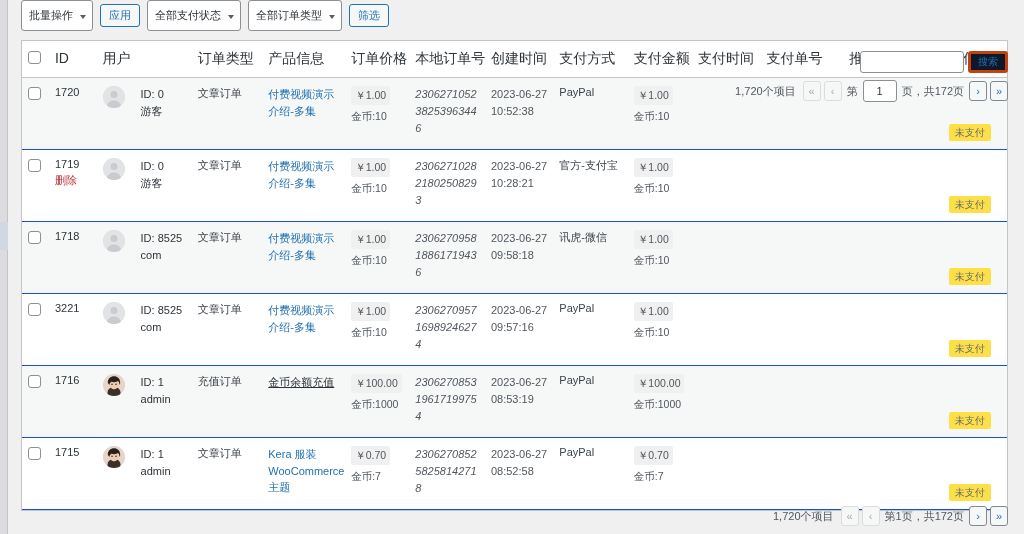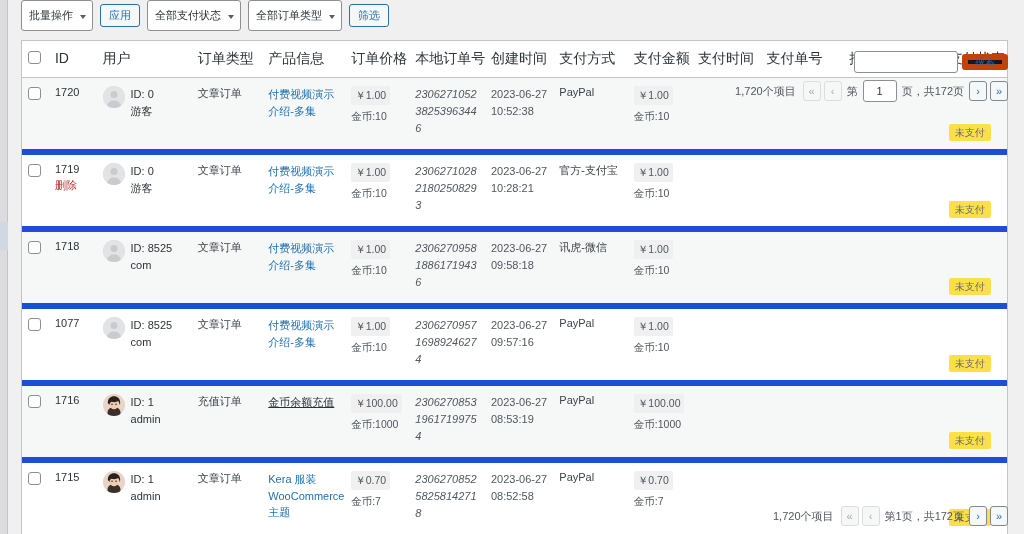--- a/index.html
+++ b/index.html
@@ -62,22 +62,22 @@
   
   .search-row {
     position: absolute; right: 16px; top: 51px;
     display: flex; align-items: center; gap: 4px;
   }
   .search-input {
     width: 104px; height: 22px;
     border: 1px solid #8c8f94; border-radius: 3px; background: #fff;
   }
   .search-btn {
-    height: 16px; line-height: 20px; padding: 0 7px;
-    border: 6px solid #c2410c; border-radius: 3px;
+    height: 22px; line-height: 20px; padding: 0 7px;
+    border: 3px solid #c2410c; border-radius: 3px;
     background: #0f172a; color: #2271b1; font-size: 10px;
     display: inline-flex; align-items: center;
   }
 
   
   .pagination {
     position: absolute; right: 16px; top: 80px;
     display: flex; align-items: center; gap: 3px;
     font-size: 11px; color: #50575e;
   }
@@ -113,21 +113,21 @@
     font-weight: normal;
     font-size: 11px;
   }
   table.orders thead th, table.orders tfoot th {
     color: #2c3338; font-size: 14px;
     border-bottom: 1px solid #c3c4c7;
     padding-top: 9px; padding-bottom: 9px;
     white-space: nowrap;
   }
   th.sortable, .link { color: #2271b1; }
-  tbody tr { border-bottom: 6px solid #1d4ed8; }
+  tbody tr { border-bottom: 1px solid #1d4ed8; }
   tbody tr:nth-child(odd) { background: #f6f7f7; }
   tbody tr:nth-child(even) { background: #fff; }
 
   .cb {
     width: 13px; height: 13px; border: 1px solid #8c8f94;
     border-radius: 3px; background: #fff; display: inline-block;
     margin-top: 1px;
   }
 
   .col-cb     { width: 26px; }
@@ -142,21 +142,21 @@
   .col-amt    { width: 62px; }
   .col-ptime  { width: 66px; }
   .col-pno    { width: 80px; }
   .col-promo  { width: 54px; }
   .col-comm   { width: 42px; }
   .col-status { width: 62px; }
 
   .id-cell { color: #2c3338; }
   .del-link { display: block; color: #b32d2e; margin-top: 3px; }
 
-  .user-cell { display: flex; gap: 6px; align-items: flex-start; }
+  .user-cell { display: flex; gap: 16px; align-items: flex-start; }
   .avatar {
     width: 22px; height: 22px; border-radius: 50%;
     flex: 0 0 22px; overflow: hidden; background: #dcdcde;
     display: block;
   }
   .user-meta { line-height: 1.55; color: #2c3338; }
   .user-meta .uid { white-space: nowrap; }
 
   .prod-link { color: #2271b1; line-height: 1.5; display: block; }
   .prod-plain { color: #2c3338; line-height: 1.5; display: block; text-decoration: underline; }
@@ -344,21 +344,21 @@
               <td>讯虎-微信</td>
               <td class="amount"><span class="money">￥1.00</span><span class="coin">金币:10</span></td>
               <td class="twoline"></td>
               <td class="mono-italic"></td>
               <td></td>
               <td></td>
               <td><span class="badge unpaid">未支付</span></td>
             </tr>
             <tr>
               <td><span class="cb"></span></td>
-              <td class="id-cell">1077</td>
+              <td class="id-cell">3221</td>
               <td>
                 <span class="user-cell">
                   <span class="avatar"><svg viewBox="0 0 22 22" width="22" height="22">
                       <circle cx="11" cy="11" r="11" fill="#e2e3e5"></circle>
                       <circle cx="11" cy="8.4" r="3.5" fill="#c9cbcf"></circle>
                       <path d="M3.8 20.2c1-4 3.8-5.8 7.2-5.8s6.2 1.8 7.2 5.8A11 11 0 0 1 11 22a11 11 0 0 1-7.2-1.8z" fill="#c9cbcf"></path>
                     </svg></span>
                   <span class="user-meta"><span class="uid">ID: 8525</span><br><span>com</span></span>
                 </span>
               </td>

